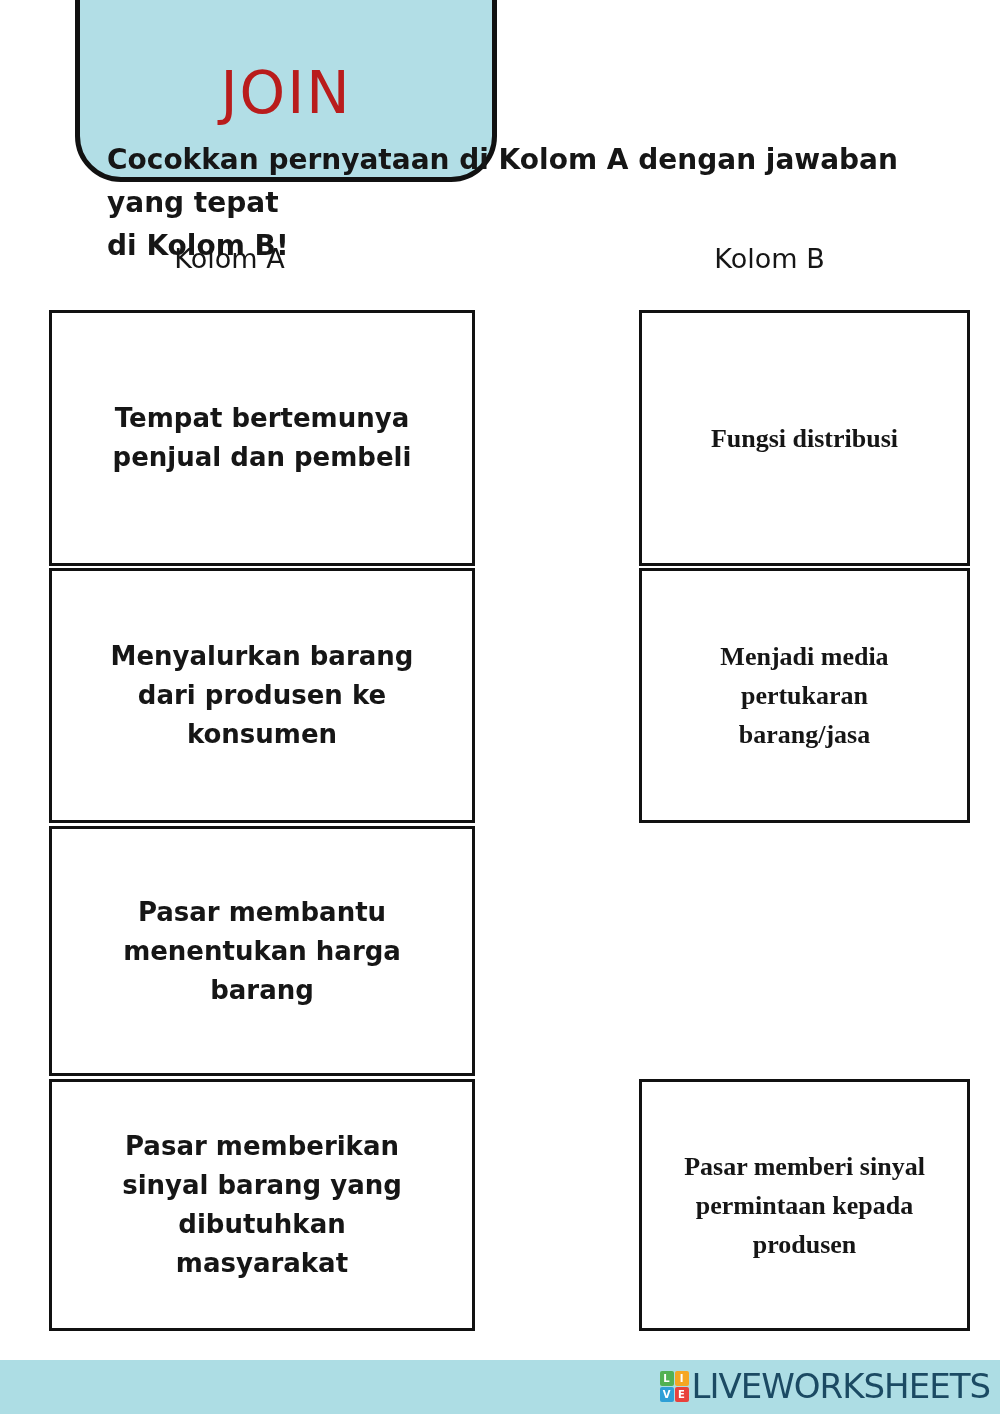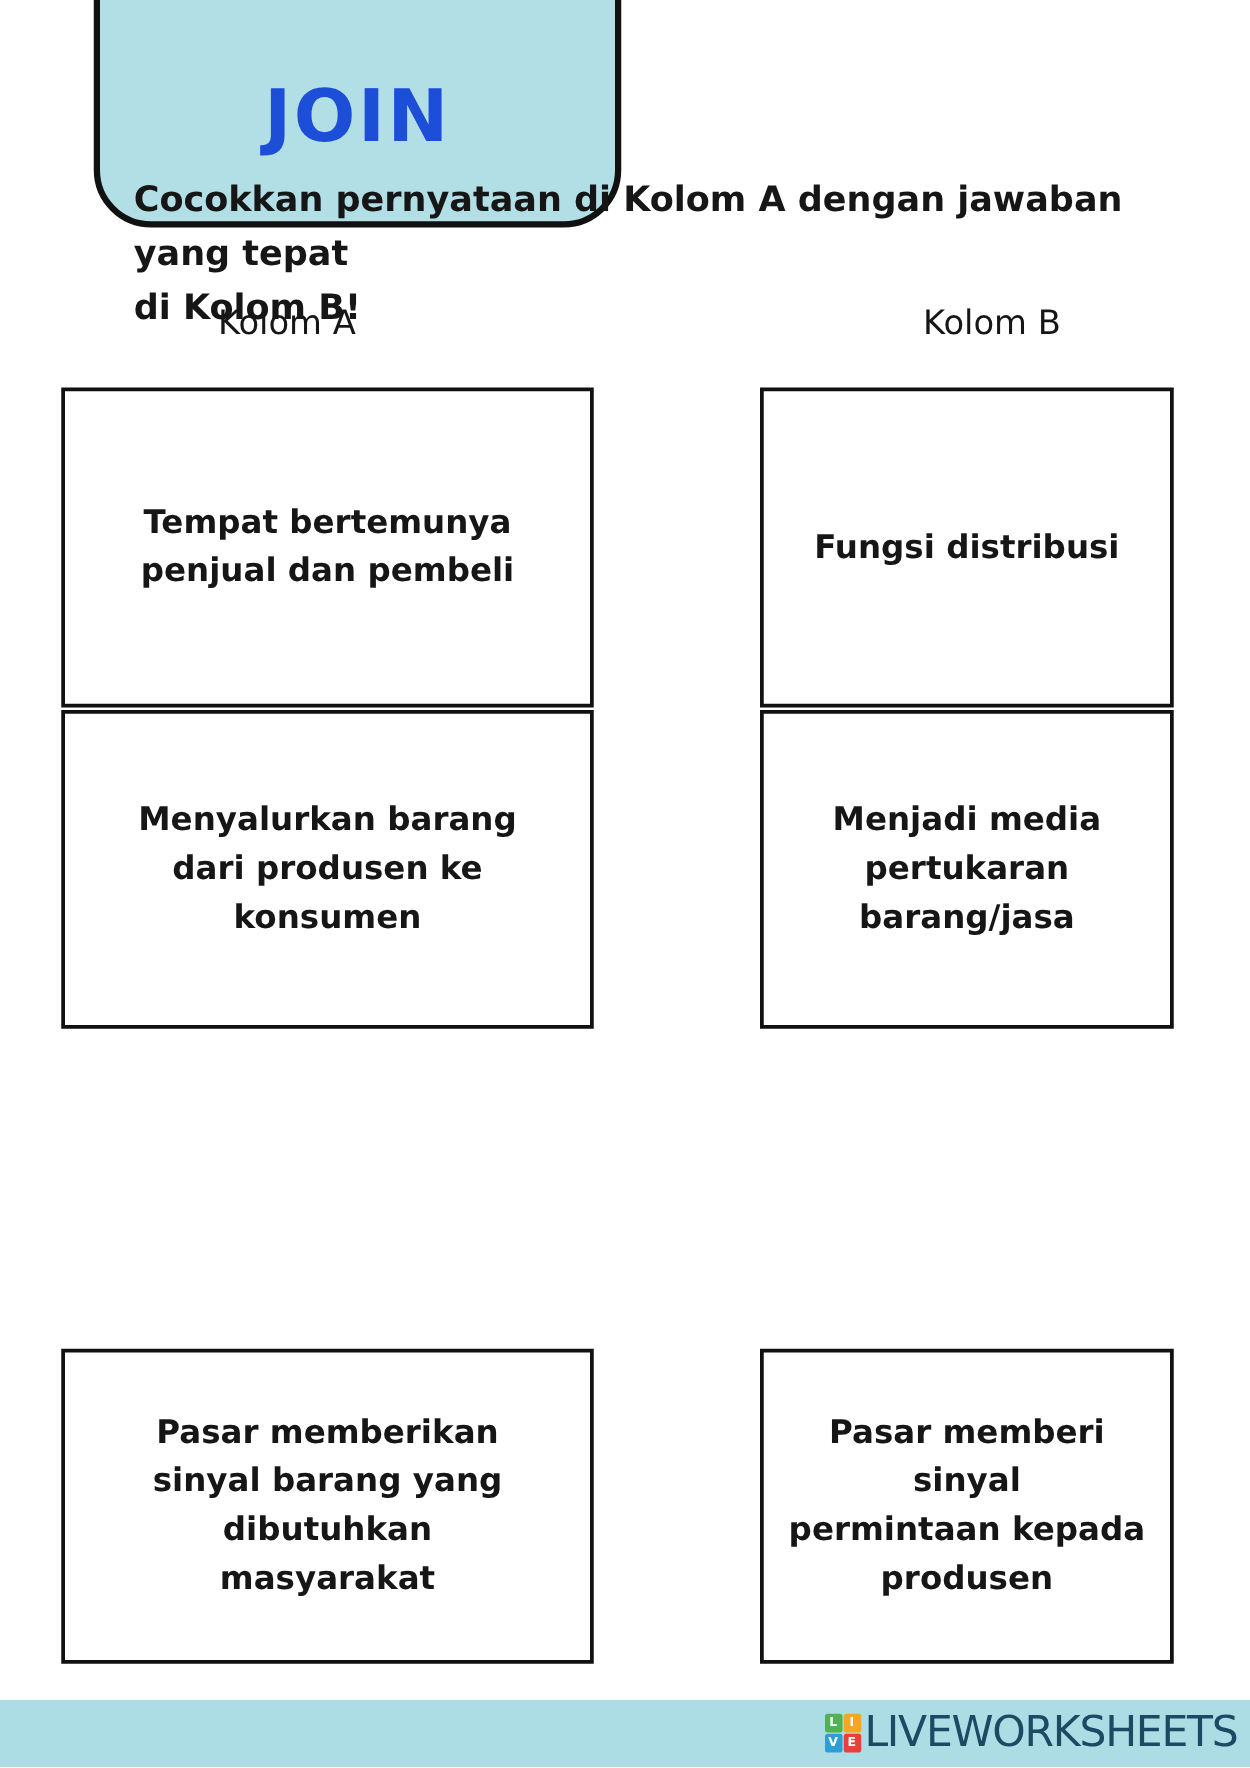--- a/index.html
+++ b/index.html
@@ -28,23 +28,23 @@
     border: 5px solid #111111;
     border-radius: 46px;
     display: flex;
     align-items: center;
     justify-content: center;
     padding-top: 52px;
     box-sizing: content-box;
   }
   .join-title {
     font-size: 58px;
-    font-weight: bold;
+    font-weight: normal;
     letter-spacing: 2px;
-    color: #1d4ed8;
+    color: #b91c1c;
   }
 
   .instructions {
     position: absolute;
     left: 107px;
     top: 138px;
     width: 830px;
     font-size: 28px;
     font-weight: bold;
     line-height: 43px;
@@ -54,40 +54,40 @@
 
   .col-label {
     position: absolute;
     top: 243px;
     font-size: 27px;
     font-weight: normal;
     text-align: center;
     color: #161616;
   }
   .col-label.a { left: 49px;  width: 361px; }
-  .col-label.b { left: 628px; width: 331px; }
+  .col-label.b { left: 604px; width: 331px; }
 
   .match-box {
     position: absolute;
     box-sizing: border-box;
     border: 3px solid #111111;
     background: #ffffff;
     display: flex;
     align-items: center;
     justify-content: center;
     text-align: center;
     font-size: 26px;
     font-weight: bold;
     line-height: 39px;
     white-space: pre-line;
     color: #161616;
     padding: 0 10px;
   }
   .colA { left: 49px;  width: 426px; }
-  .colB { left: 608px; width: 331px; }
+  .colB { left: 639px; width: 331px; font-family: Liberation Serif, serif; }
   .row1 { top: 310px;  height: 256px; }
   .row2 { top: 568px;  height: 255px; }
   .row3 { top: 826px;  height: 250px; }
   .row4 { top: 1079px; height: 252px; }
 
   
   .footer-bar {
     position: absolute;
     left: 0;
     bottom: 0;
@@ -140,20 +140,23 @@
 di Kolom B!</div>
 
   <div class="col-label a">Kolom A</div>
   <div class="col-label b">Kolom B</div>
 
   <div class="match-box colA row1">Tempat bertemunya
 penjual dan pembeli</div>
   <div class="match-box colA row2">Menyalurkan barang
 dari produsen ke
 konsumen</div>
+  <div class="match-box colA row3">Pasar membantu
+menentukan harga
+barang</div>
   <div class="match-box colA row4">Pasar memberikan
 sinyal barang yang
 dibutuhkan
 masyarakat</div>
 
   <div class="match-box colB row1">Fungsi distribusi</div>
   <div class="match-box colB row2">Menjadi media
 pertukaran
 barang/jasa</div>
   <div class="match-box colB row4">Pasar memberi sinyal

